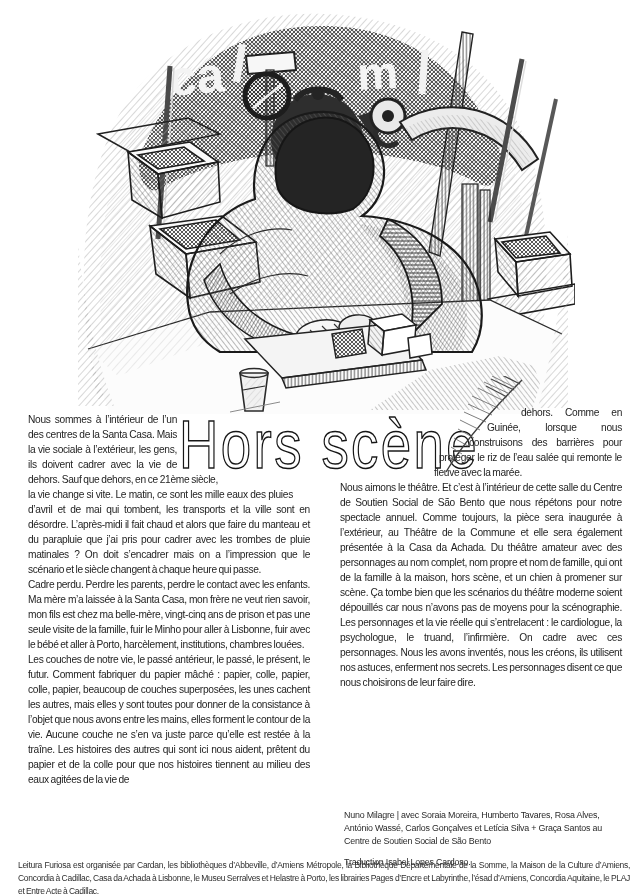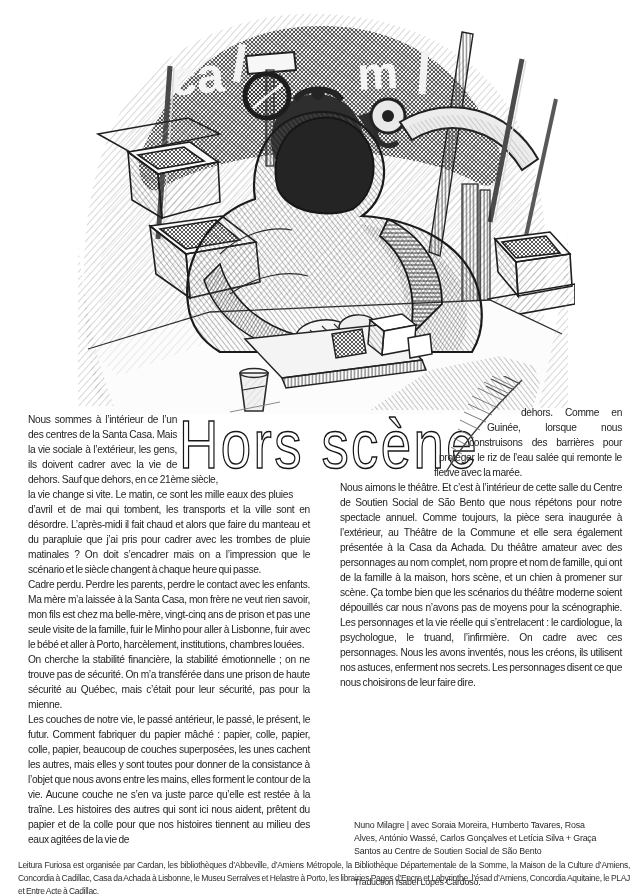--- a/index.html
+++ b/index.html
@@ -34,21 +34,21 @@
   .qs1{width:181px;height:15px;}
   .qs2{width:147px;height:15px;}
   .qs3{width:129px;height:15px;}
   .qs4{width:99px;height:15px;}
   .qs5{width:94px;height:15px;}
   
   .credits{
     position:absolute;left:336px;top:801px;width:290px;
     font-size:8.9px;line-height:13px;letter-spacing:-0.2px;color:#2a2a2a;
   }
-  .credits p{margin:18px;}
+  .credits p{margin:8px;}
   
   .footer{
     position:absolute;left:18px;top:859px;width:612px;
     font-size:8.5px;line-height:13px;letter-spacing:-0.3px;word-spacing:-0.6px;
     color:#2e2e2e;text-align:justify;
   }
 </style>
 </head>
 <body>
 
@@ -235,21 +235,20 @@
       <line x1="71" y1="21" x2="50" y2="10"></line>
     </g>
   </svg>
 
   <div class="col col-left">
     <div class="sp-r sp1"></div>
     <div class="sp-r sp2"></div>
     <div class="sp-r sp3"></div>
     <p>Nous sommes à l’intérieur de l’un des centres de la Santa Casa. Mais la vie sociale à l’extérieur, les gens, ils doivent cadrer avec la vie de dehors. Sauf que dehors, en ce 21ème siècle, la vie change si vite. Le matin, ce sont les mille eaux des pluies d’avril et de mai qui tombent, les transports et la ville sont en désordre. L’après-midi il fait chaud et alors que faire du manteau et du parapluie que j’ai pris pour cadrer avec les trombes de pluie matinales ? On doit s’encadrer mais on a l’impression que le scénario et le siècle changent à chaque heure qui passe.</p>
     <p>Cadre perdu. Perdre les parents, perdre le contact avec les enfants. Ma mère m’a laissée à la Santa Casa, mon frère ne veut rien savoir, mon fils est chez ma belle-mère, vingt-cinq ans de prison et pas une seule visite de la famille, fuir le Minho pour aller à Lisbonne, fuir avec le bébé et aller à Porto, harcèlement, institutions, chambres louées.</p>
-    <p>On cherche la stabilité financière, la stabilité émotionnelle ; on ne trouve pas de sécurité. On m’a transférée dans une prison de haute sécurité au Québec, mais c’était pour leur sécurité, pas pour la mienne.</p>
     <p>Les couches de notre vie, le passé antérieur, le passé, le présent, le futur. Comment fabriquer du papier mâché : papier, colle, papier, colle, papier, beaucoup de couches superposées, les unes cachent les autres, mais elles y sont toutes pour donner de la consistance à l’objet que nous avons entre les mains, elles forment le contour de la vie. Aucune couche ne s’en va juste parce qu’elle est restée à la traîne. Les histoires des autres qui sont ici nous aident, prêtent du papier et de la colle pour que nos histoires tiennent au milieu des eaux agitées de la vie de</p>
   </div>
 
   <div class="col col-right">
     <div class="sp-l qs1"></div>
     <div class="sp-l qs2"></div>
     <div class="sp-l qs3"></div>
     <div class="sp-l qs4"></div>
     <div class="sp-l qs5"></div>
     <p>dehors. Comme en Guinée, lorsque nous construisons des barrières pour protéger le riz de l’eau salée qui remonte le fleuve avec la marée.</p>

